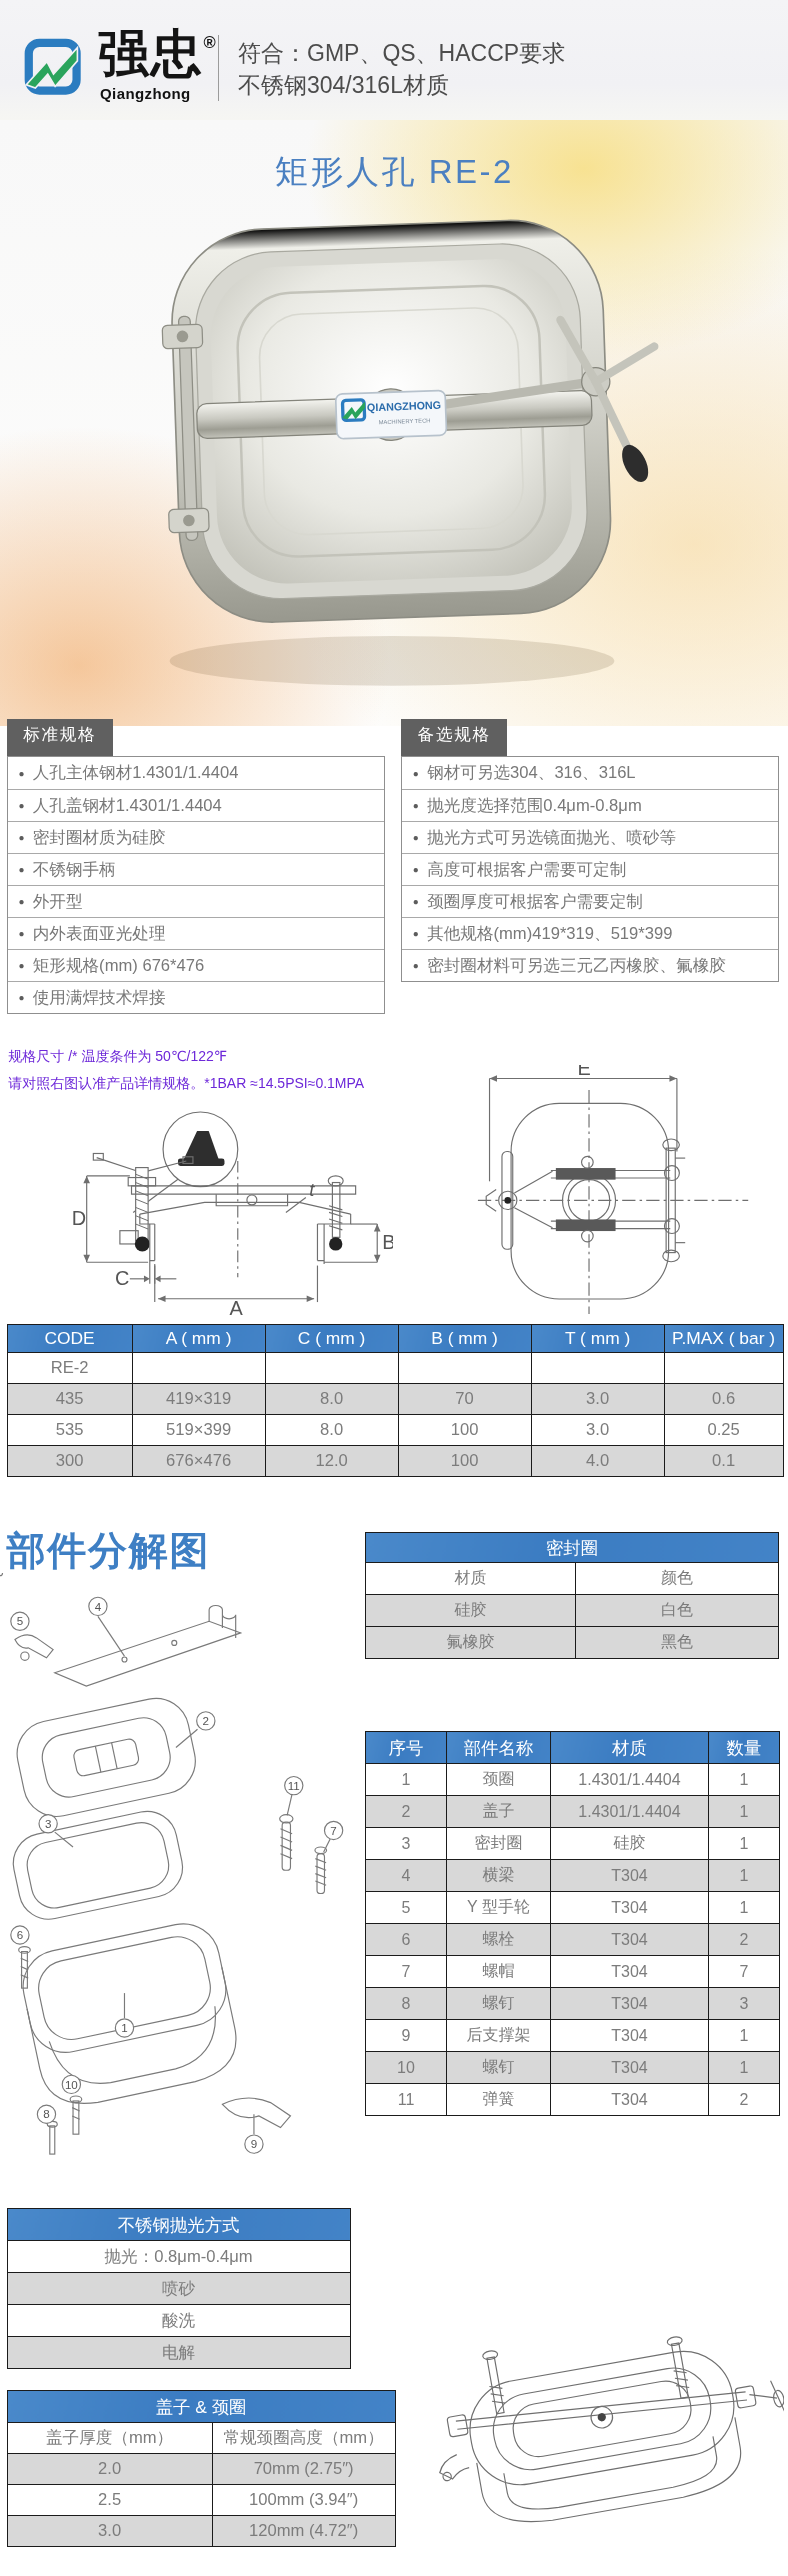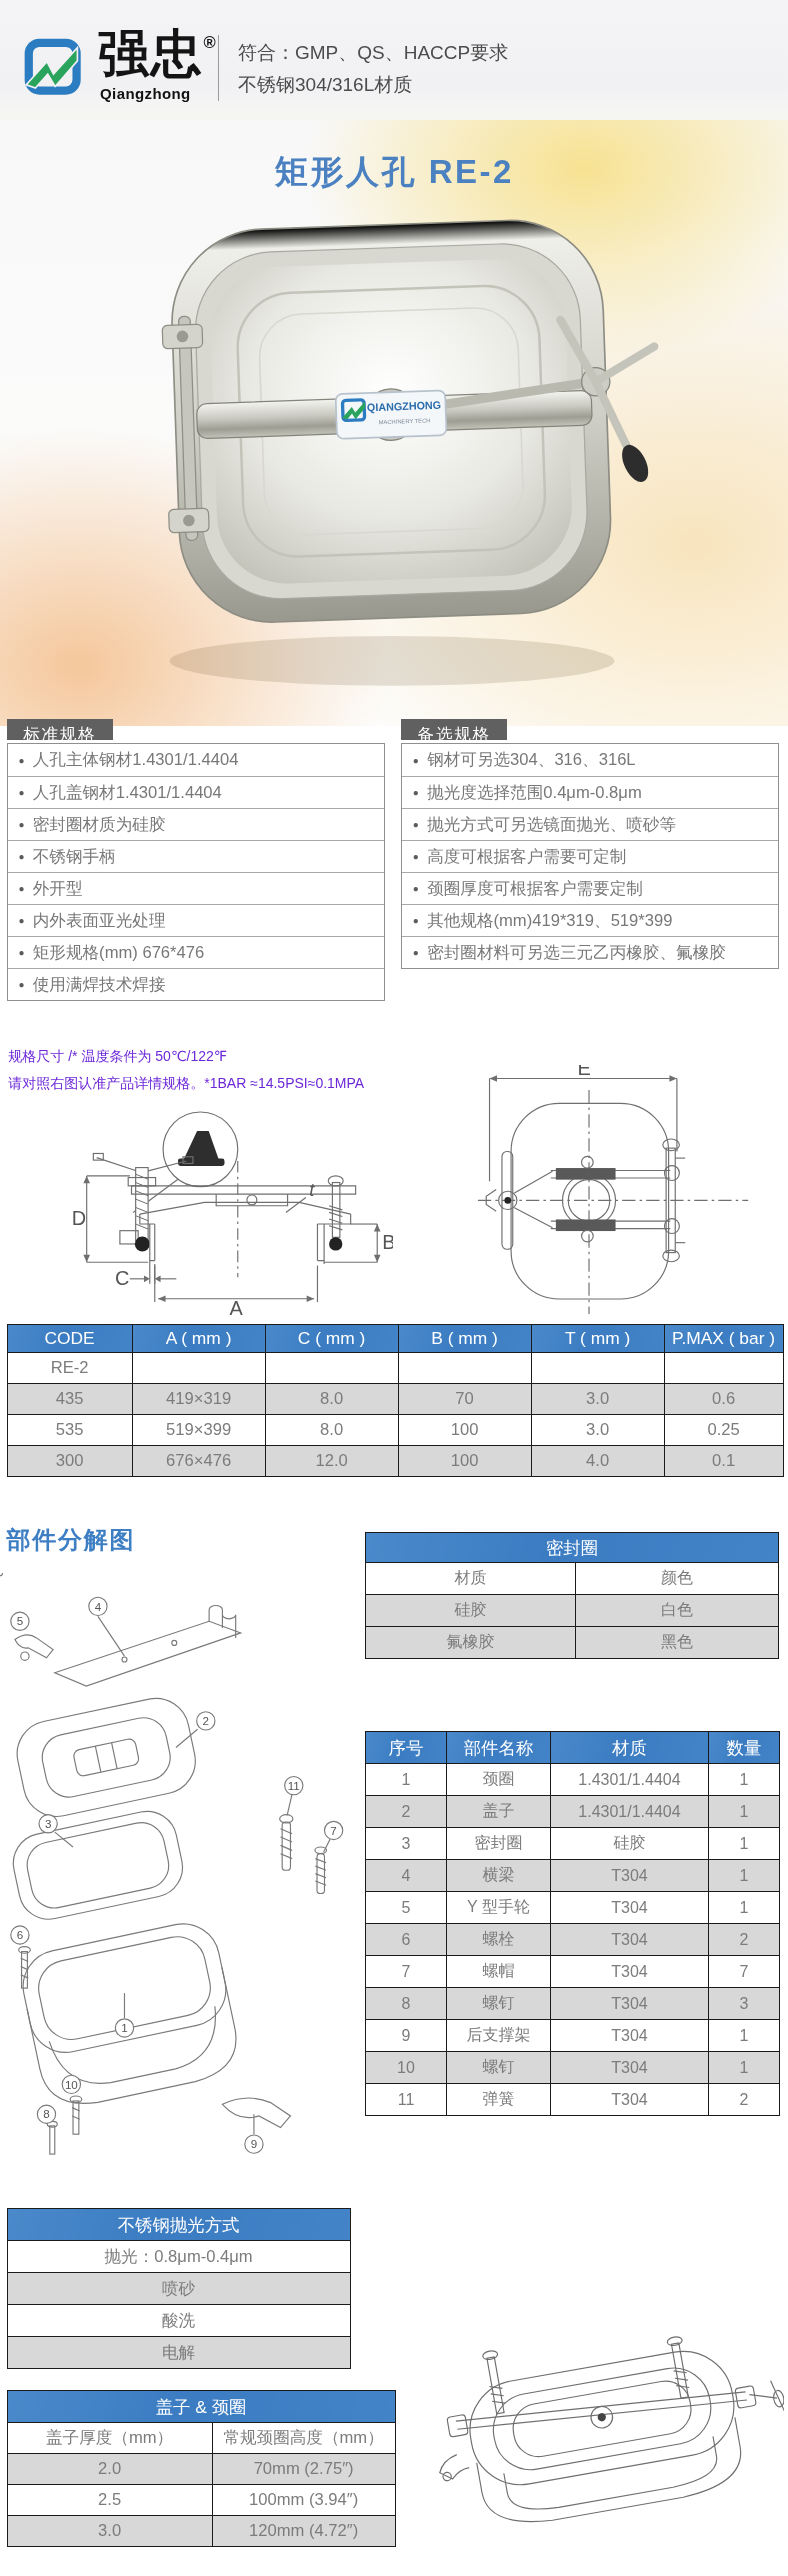--- a/index.html
+++ b/index.html
@@ -9,36 +9,36 @@
 
   
   .hdr{position:absolute;left:0;top:0;width:789px;height:120px;
        background:linear-gradient(180deg,#f4f4f6 0%,#f1f1f4 70%,#f6f6f3 100%)}
   .logo-svg{position:absolute;left:23px;top:35px;width:61px;height:65px}
   .brand-cn{position:absolute;left:98px;top:28px;font-size:51px;font-weight:900;color:#141414;
             letter-spacing:1.7px;line-height:1}
   .brand-reg{font-size:16.6px;font-weight:700;vertical-align:23px;letter-spacing:0}
   .brand-en{position:absolute;left:100px;top:85px;font-size:15px;font-weight:800;color:#111;letter-spacing:0.4px}
   .hdr-div{position:absolute;left:218px;top:35px;width:0.8px;height:66px;background:#9b9b9b}
-  .claims{position:absolute;left:238px;top:37px;font-size:19px;color:#4c4c4c;line-height:32px;white-space:nowrap}
+  .claims{position:absolute;left:238px;top:37px;font-size:23px;color:#4c4c4c;line-height:32px;white-space:nowrap}
 
   
   .hero{position:absolute;left:0;top:120px;width:789px;height:606px;
     background:
       radial-gradient(398px 274px at 74% 8%,  rgba(247,222,128,.85), rgba(247,222,128,0) 70%),
       radial-gradient(432px 332px at 10% 90%, rgba(237,146,60,.50),  rgba(237,146,60,0) 72%),
       radial-gradient(548px 398px at 88% 70%, rgba(246,210,140,.55), rgba(246,210,140,0) 75%),
       linear-gradient(180deg,#f8f8f8,#fdfdfc)}
   .title{position:absolute;left:0;right:0;top:30px;text-align:center;
-         font-size:33px;font-weight:700;color:#4b80c1;letter-spacing:2.5px}
+         font-size:33px;font-weight:400;color:#4b80c1;letter-spacing:2.5px}
   .product-svg{position:absolute;left:100px;top:73px;width:589px;height:531px}
 
   
   .spec-box{position:absolute}
-  .spec-tab{display:inline-block;min-width:103px;height:21px;line-height:31px;padding:0 16.6px;
+  .spec-tab{display:inline-block;min-width:103px;height:37px;line-height:31px;padding:0 16.6px;
             background:#606060;color:#fff;font-size:16.6px;letter-spacing:1.7px;text-align:left}
   .spec-list{list-style:none;border:0.8px solid #8f8f8f;background:#fff}
   .spec-list li{display:flex;align-items:center;height:32px;padding-left:10.8px;
                 font-size:16.6px;color:#787878;border-top:0.8px solid #a9a9a9;white-space:nowrap}
   .spec-list li:first-child{border-top:none}
   .spec-list li::before{content:"●";font-size:10px;color:#5c5c5c;margin-right:8.3px}
 
   
   .note{position:absolute;left:8.3px;top:1043px;font-size:14px;color:#6d28d9;line-height:26.6px;white-space:nowrap}
 
@@ -62,21 +62,21 @@
   .parts-tbl{left:365px;top:1731px;width:413px}
   .parts-tbl th{height:32px;font-size:16.6px}
   .parts-tbl td{height:32px;font-size:16px}
   .polish-tbl{left:6.6px;top:2208px;width:344px}
   .polish-tbl th{height:32px}
   .polish-tbl td{height:32px}
   .cover-tbl{left:6.6px;top:2390px;width:388px}
   .cover-tbl th{height:32px}
   .cover-tbl td{height:31px}
 
-  .section-h{position:absolute;left:6.6px;top:1524px;font-size:24px;font-weight:800;color:#3e7fc4;letter-spacing:1.7px}
+  .section-h{position:absolute;left:6.6px;top:1524px;font-size:39px;font-weight:800;color:#3e7fc4;letter-spacing:1.7px}
 </style>
 </head>
 <body>
 
 <div class="page">
 
   <div class="hdr">
     <svg class="logo-svg" viewBox="0 0 74 78">
       <rect x="7" y="9" width="58" height="58" rx="13" fill="none" stroke="#2b7cc0" stroke-width="10"></rect>
       <path d="M4,60 L29,32 L37,47 L66,15 L66,31 L39,62 L30,47 L15,64 Z" fill="#2aa45c" stroke="#f1f1f4" stroke-width="2"></path>

